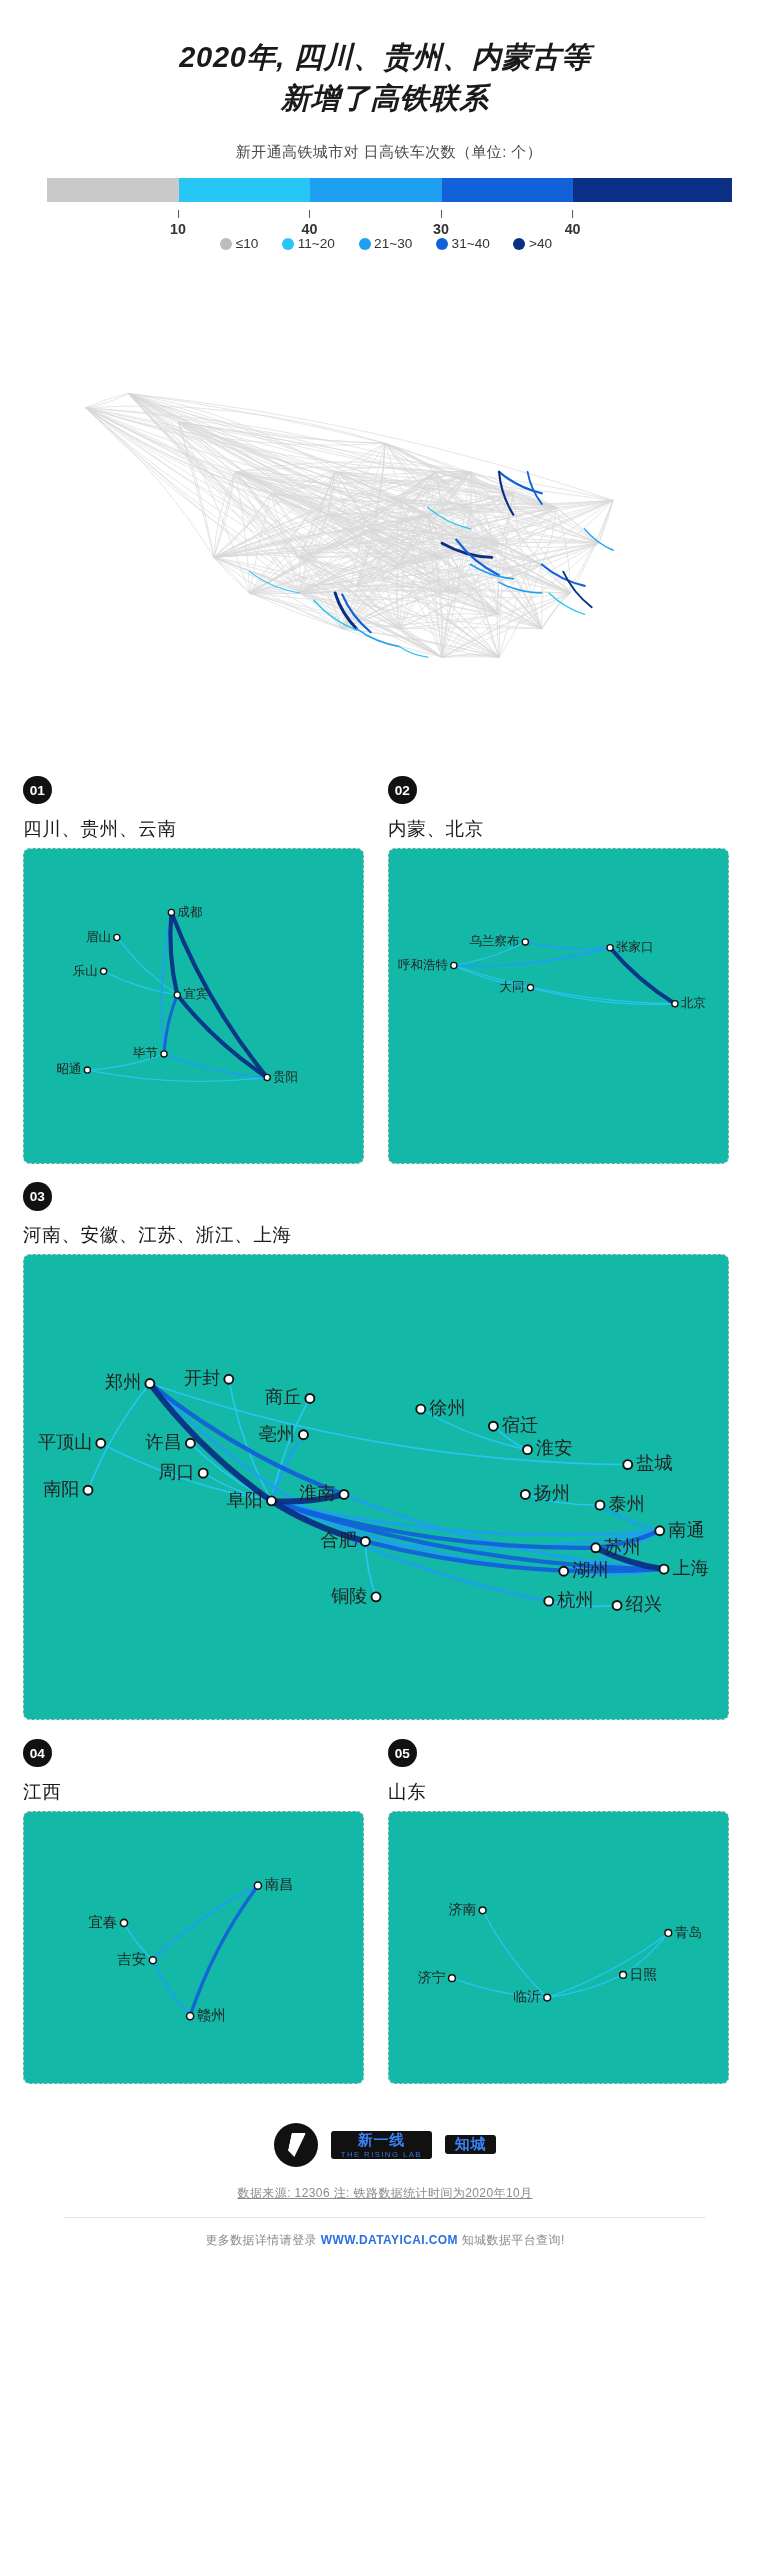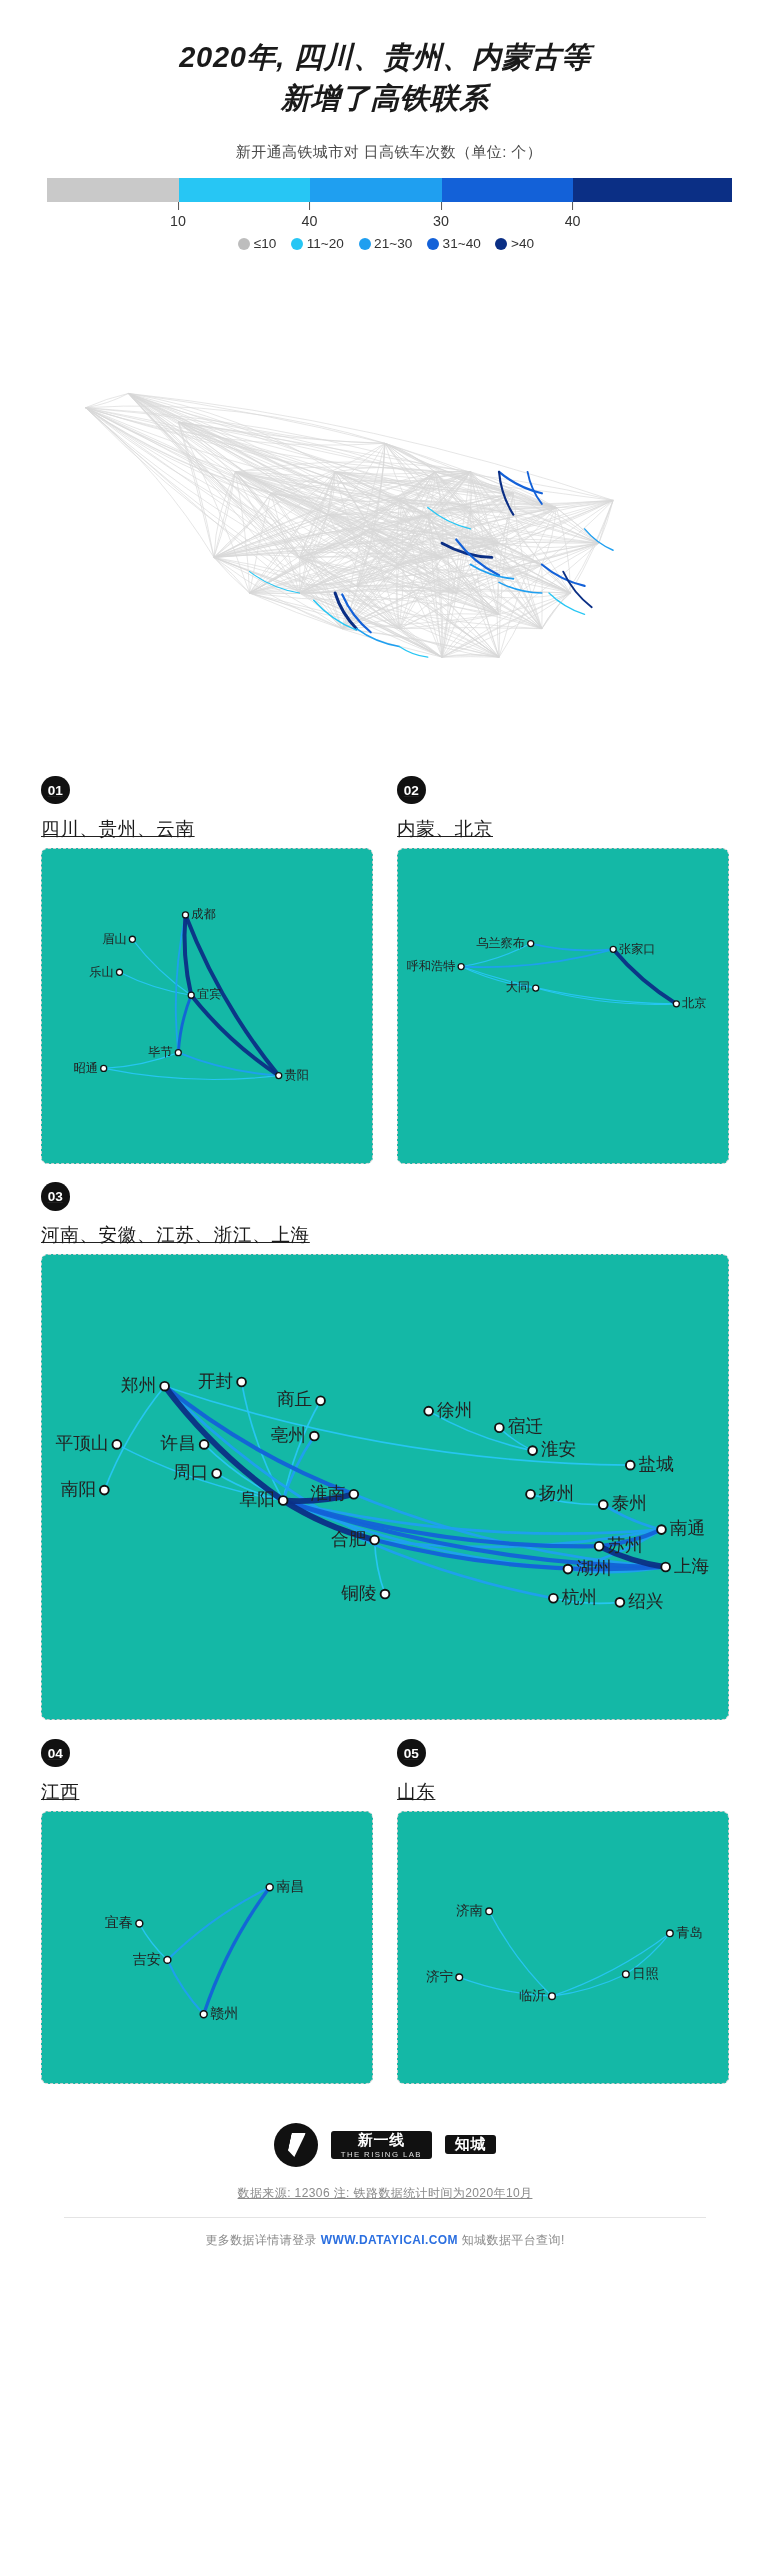--- a/index.html
+++ b/index.html
@@ -56,53 +56,54 @@
       #0b2f85 76.8%, #0b2f85 100%);
   }
   .gradticks{
     width:685px;
     margin:0 auto;
     position:relative;
     height:30px;
   }
   .tick{
     position:absolute;
-    top:0;
+    top:8px;
     transform:translateX(-50%);
     text-align:center;
+    font-weight:bold;
   }
   .tick .bar{
     width:0.7px;height:7.8px;background:#555;margin:0 auto;
   }
   .tick .lbl{
     font-size:14.3px;color:#333;margin-top:2.9px;display:block;
   }
   .swatches{
     margin-top:4.3px;
     display:flex;
     justify-content:center;
     align-items:flex-end;
-    gap:9px;
+    gap:18px;
     font-size:13.6px;
     color:#333;
   }
   .sw{display:flex;align-items:center;gap:3.6px;margin-right:5.7px;}
   .dot{width:12px;height:12px;border-radius:50%;display:inline-block;}
 
   
   .map-wrap{
     width:770px;
     height:499px;
     position:relative;
     margin-top:7.1px;
   }
   .map-wrap svg{display:block;}
 
   
-  .panels{padding:0 41px 0 41px;text-decoration:underline;}
+  .panels{padding:0 41px 0 23px;}
   .panel-row{display:flex;gap:24px;margin-top:18.5px;}
   .panel{
     flex:1;
     position:relative;
   }
   .panel.full{width:100%;}
   .panel-head{display:flex;align-items:center;gap:8.6px;}
   .badge{
     width:28.5px;height:28.5px;border-radius:50%;
     background:#111;color:#fff;
@@ -143,21 +144,21 @@
   }
   .logo-circle:after{
     content:"";
     position:absolute;left:15px;top:10px;
     width:14.3px;height:24px;
     background:#fff;
     transform:skewX(-12deg);
     clip-path:polygon(0 0,100% 0,55% 100%,0 72%);
   }
   .logo-box{
-    background:#111;color:#ffffff;
+    background:#111;color:#3b82f6;
     font-size:15px;font-weight:bold;
     padding:0 10px;border-radius:2.9px;
     letter-spacing:0.7px;
   }
   .logo-box small{font-size:7.8px;font-weight:normal;display:block;letter-spacing:1.4px;opacity:.85;}
   .src{
     margin-top:18.5px;
     font-size:12px;color:#8a8a8a;
     letter-spacing:0.4px;
     text-decoration:underline;

